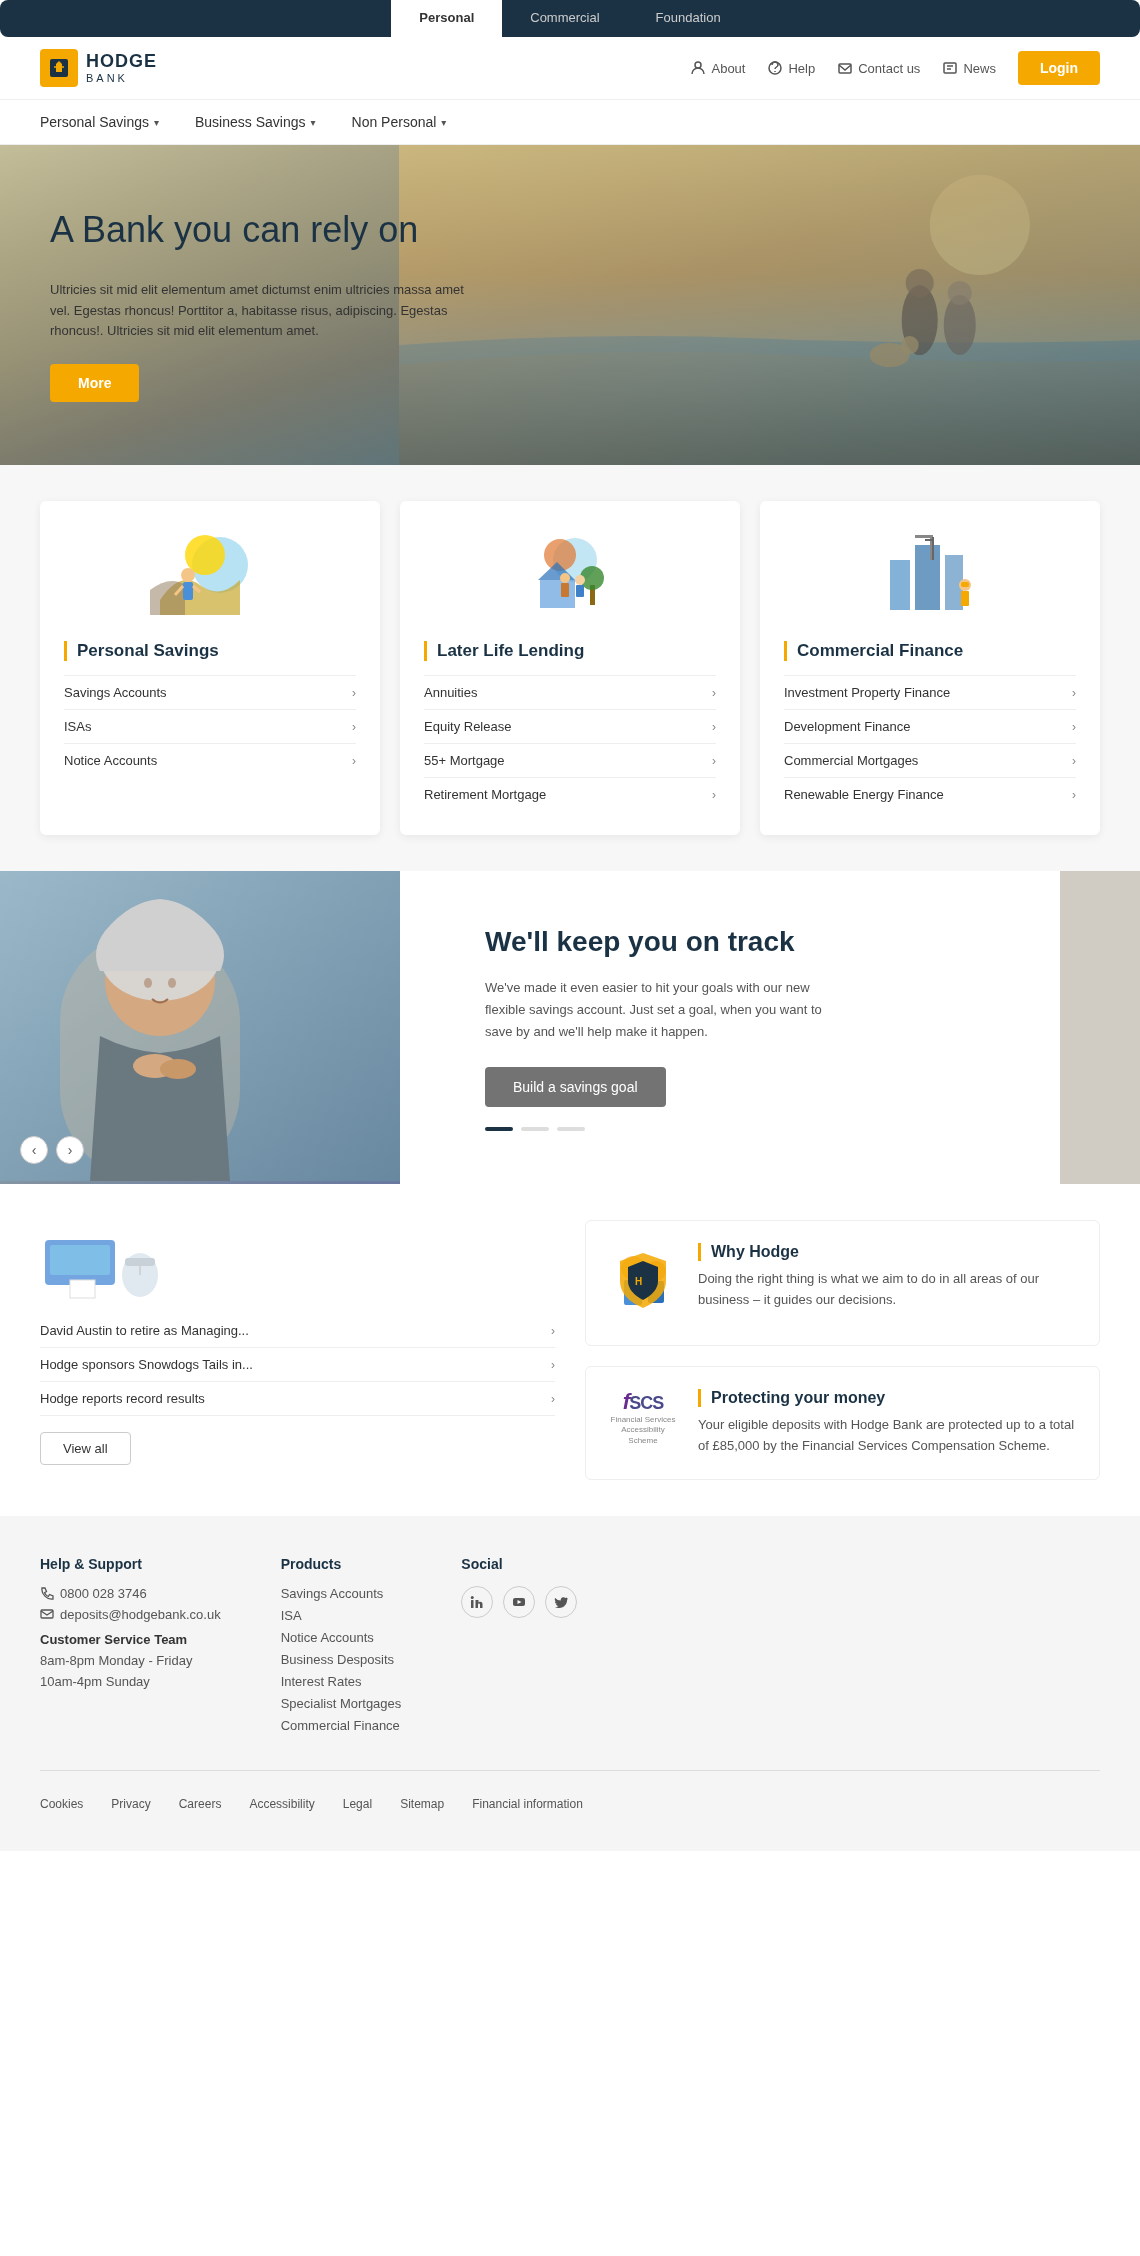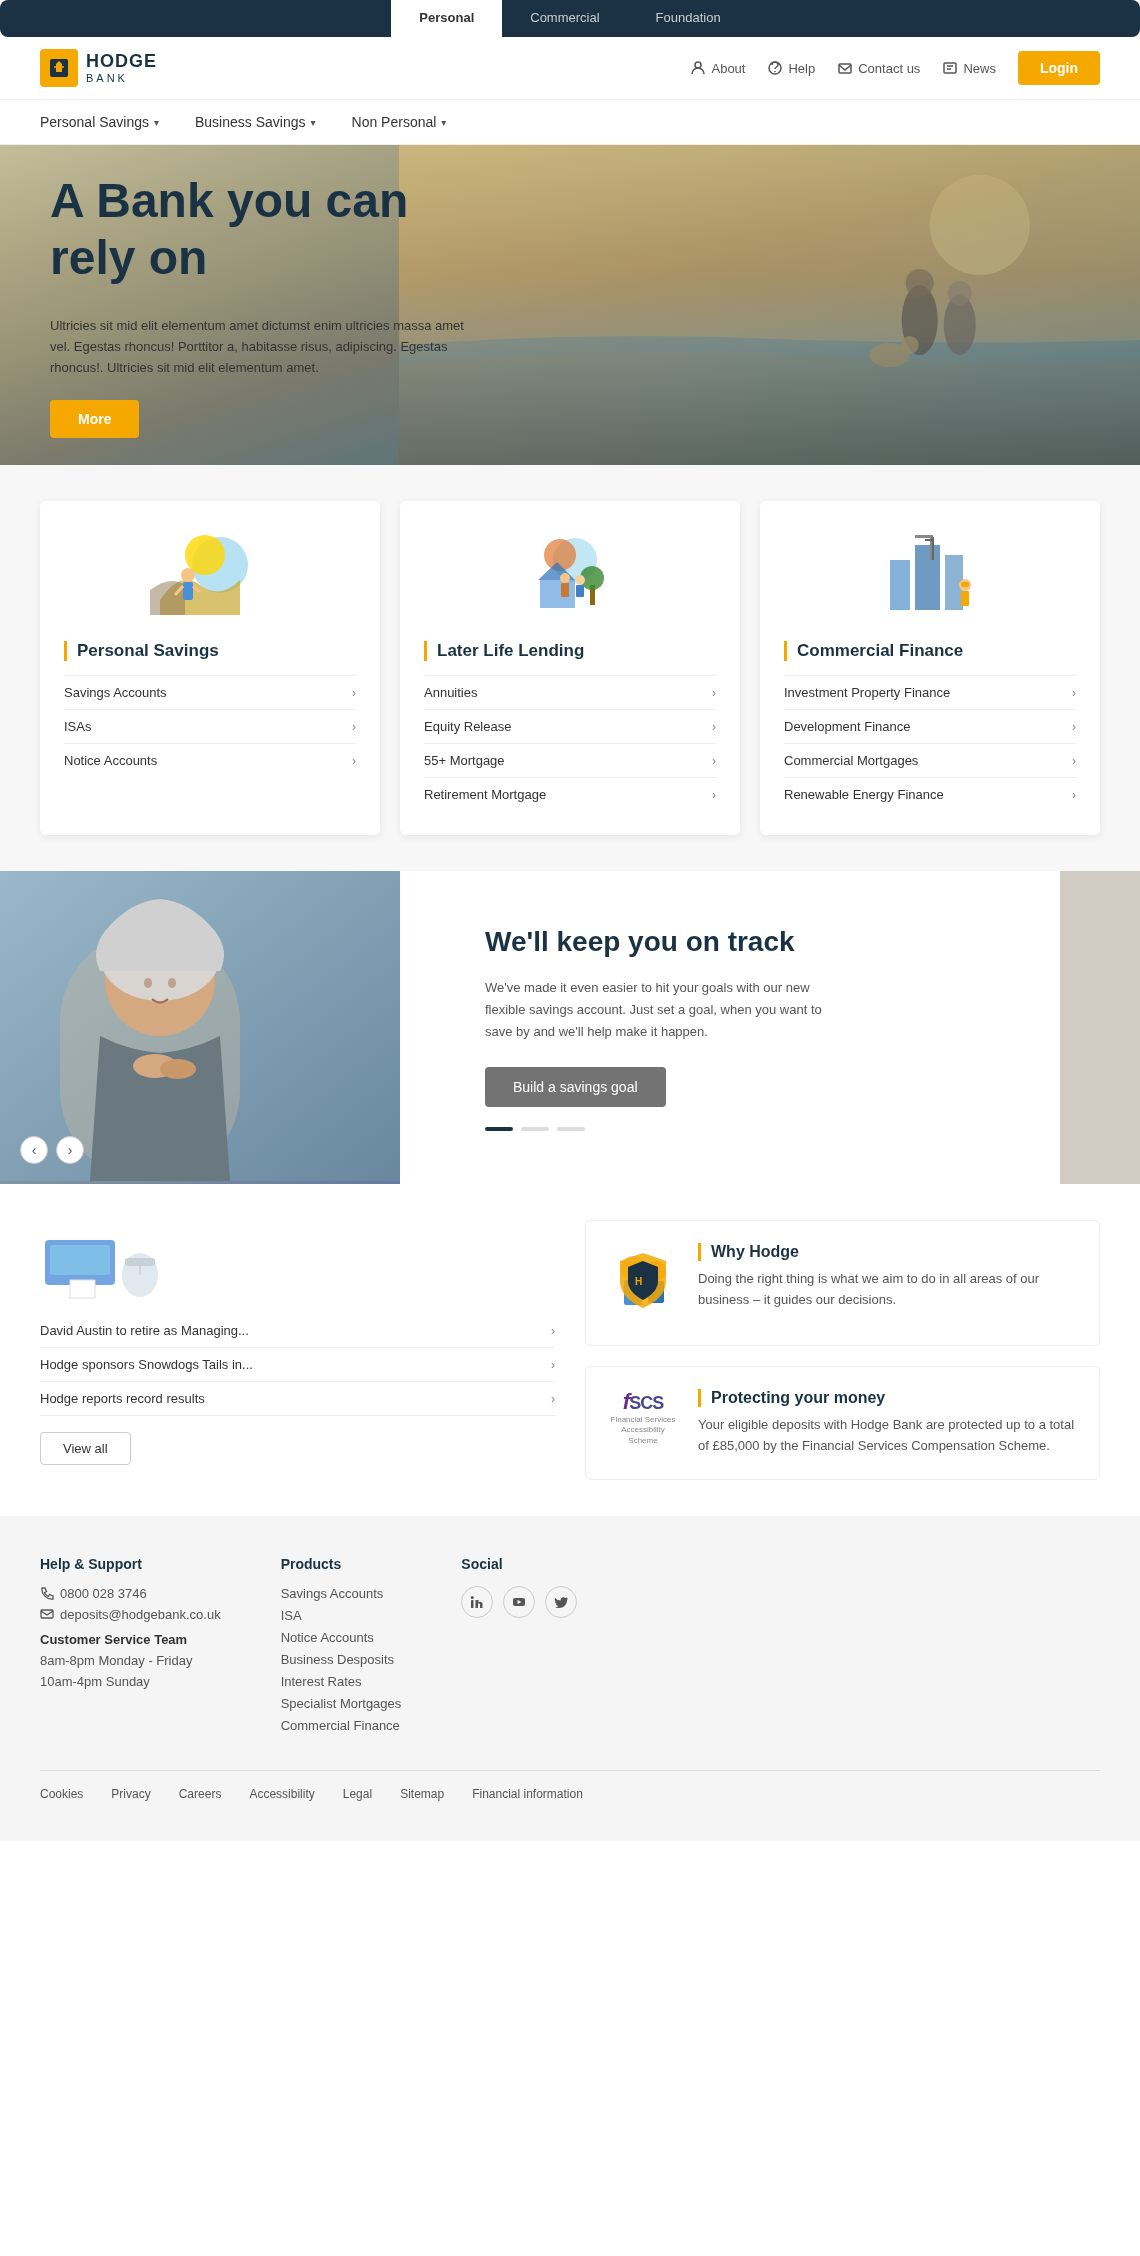--- a/index.html
+++ b/index.html
@@ -25,21 +25,21 @@
 
     
     .secondary-nav { display: flex; align-items: center; padding: 14px 40px; border-bottom: 1px solid #eee; gap: 36px; }
     .secondary-nav-item { color: #333; font-size: 14px; cursor: pointer; display: flex; align-items: center; gap: 5px; }
     .secondary-nav-item .arrow { font-size: 10px; color: #555; }
 
     
     .hero { position: relative; height: 320px; background: linear-gradient(to right, rgba(0,0,0,0.15), rgba(0,0,0,0.05)), linear-gradient(135deg, #b8c9a3 0%, #8fa89e 30%, #7d9e9c 50%, #6b8f8e 70%, #4a7080 100%); overflow: hidden; display: flex; align-items: center; }
     .hero-bg { position: absolute; inset: 0; background: linear-gradient(to bottom right, #d4c5a0, #b8a882, #9e8f6e, #7a7060, #5a6a70, #3a5a6a, #2a4a5a); opacity: 0.7; }
     .hero-content { position: relative; z-index: 2; padding: 40px 50px; max-width: 540px; }
-    .hero-title { font-size: 48px; font-weight: 700; color: #1a3244; margin-bottom: 29px; line-height: 1.2; }
+    .hero-title { font-size: 36px; font-weight: 400; color: #1a3244; margin-bottom: 29px; line-height: 1.2; }
     .hero-desc { font-size: 13px; color: #333; line-height: 1.6; margin-bottom: 22px; max-width: 420px; }
     .hero-btn { background: #f5a800; color: #fff; border: none; padding: 11px 28px; border-radius: 4px; font-size: 14px; font-weight: 600; cursor: pointer; }
 
     
     .cards-section { display: flex; gap: 20px; padding: 36px 40px; background: #f7f7f7; }
     .card { background: #fff; border-radius: 6px; flex: 1; padding: 24px; box-shadow: 0 2px 8px rgba(0,0,0,0.07); }
     .card-illustration { height: 100px; display: flex; align-items: center; justify-content: center; margin-bottom: 16px; }
     .card-title { font-size: 17px; font-weight: 700; color: #1a3244; margin-bottom: 14px; border-left: 3px solid #f5a800; padding-left: 10px; }
     .card-link { display: flex; align-items: center; justify-content: space-between; padding: 9px 0; font-size: 13px; color: #333; border-top: 1px solid #eee; cursor: pointer; }
     .card-link .arrow { color: #888; font-size: 12px; }
@@ -76,21 +76,21 @@
     
     .footer { background: #f5f5f5; padding: 40px; }
     .footer-top { display: flex; gap: 60px; margin-bottom: 30px; }
     .footer-col { }
     .footer-col-title { font-size: 14px; font-weight: 700; color: #1a3244; margin-bottom: 14px; }
     .footer-col p { font-size: 13px; color: #555; margin-bottom: 6px; display: flex; align-items: center; gap: 6px; }
     .footer-col p.bold { font-weight: 700; color: #333; margin-top: 10px; }
     .footer-col a { display: block; font-size: 13px; color: #555; text-decoration: none; margin-bottom: 7px; }
     .social-icons { display: flex; gap: 10px; margin-top: 10px; }
     .social-icon { width: 32px; height: 32px; border-radius: 50%; border: 1px solid #ccc; display: flex; align-items: center; justify-content: center; cursor: pointer; color: #555; font-size: 13px; }
-    .footer-bottom { border-top: 1px solid #ddd; padding-top: 16px; display: flex; gap: 28px; }
+    .footer-bottom { border-top: 1px solid #ddd; padding-top: 26px; display: flex; gap: 28px; }
     .footer-bottom a { font-size: 12px; color: #555; text-decoration: none; }
   </style>
 </head>
 <body>
 
 <nav>
   <div class="top-nav">
     <div class="top-nav-inner">
       <div class="top-nav-item active">Personal</div>
       <div class="top-nav-item">Commercial</div>

